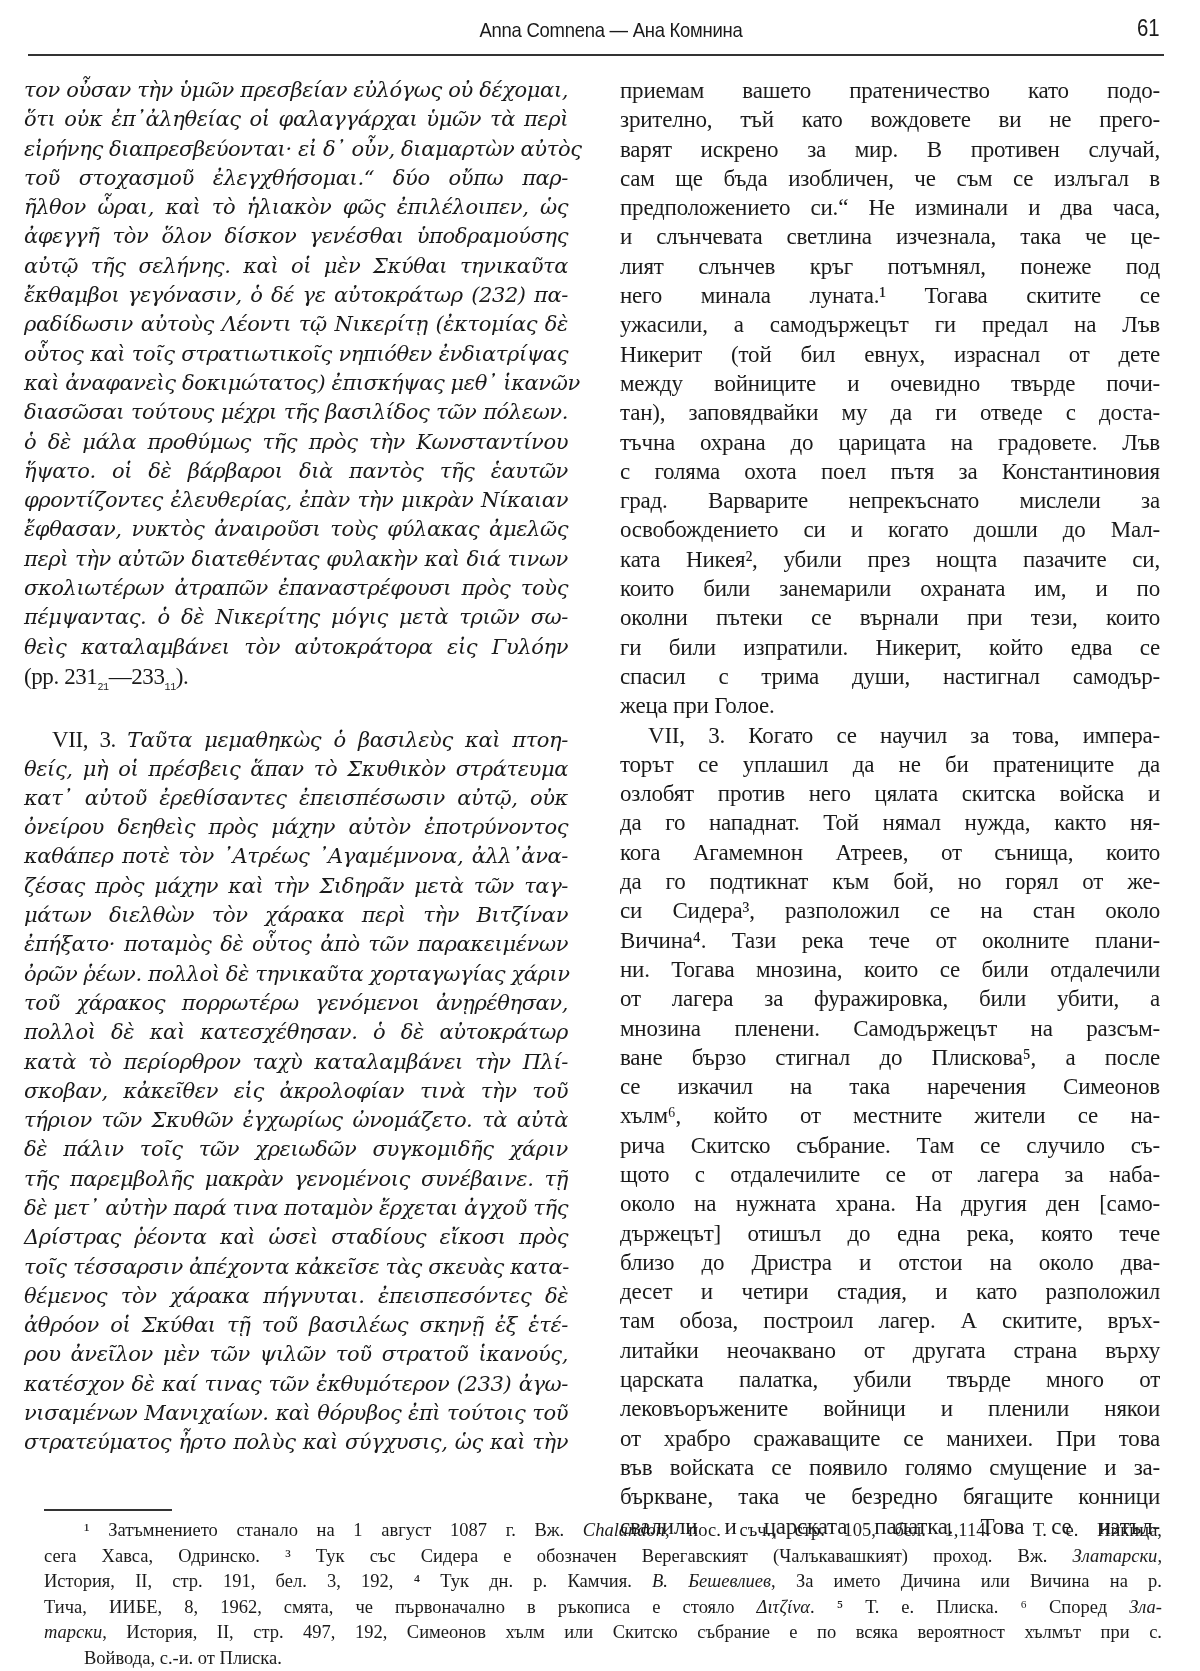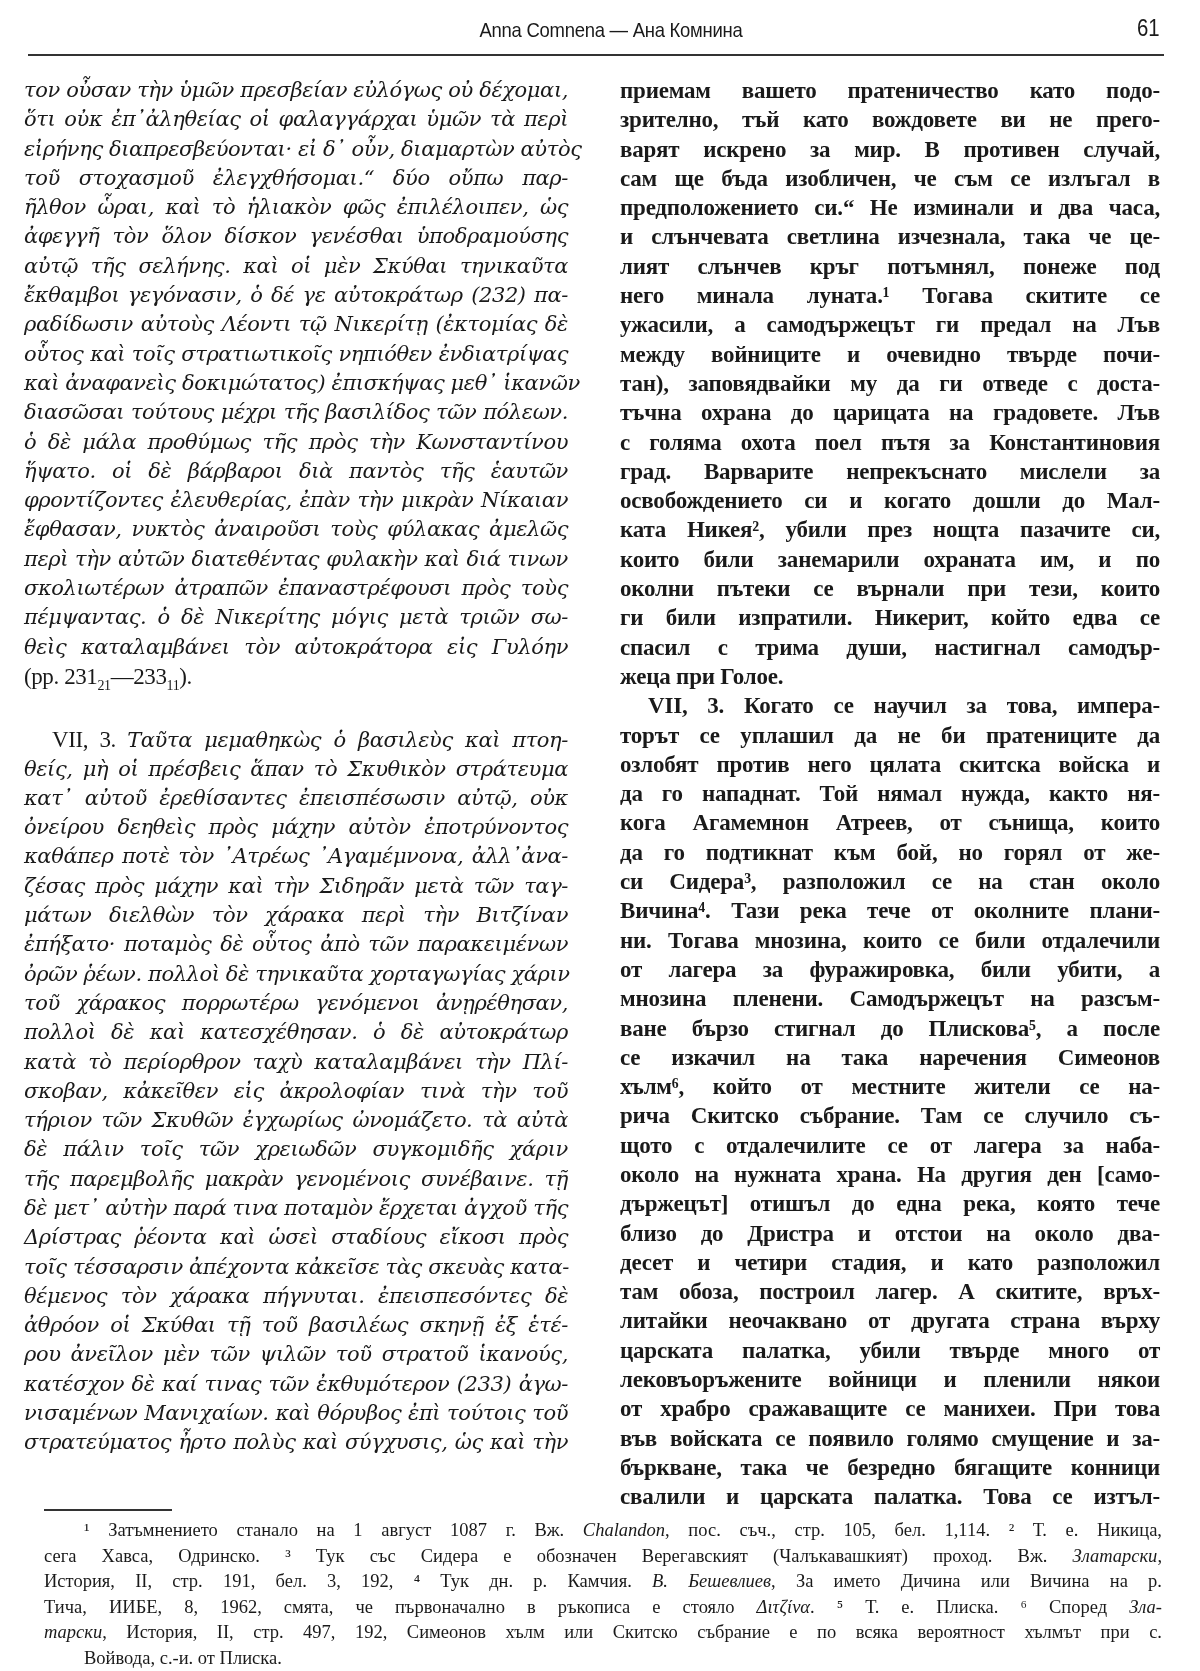--- a/index.html
+++ b/index.html
@@ -7,25 +7,25 @@
   .header { position: absolute; left: 60px; top: 8px; width: 1102px; height: 40px; }
   .running-title { position: absolute; left: 0; right: 0; top: 10px; text-align: center; font-size: 21px; font-family: "Liberation Sans Narrow", "Liberation Sans", sans-serif; letter-spacing: -0.3px; transform: scaleX(0.88); }
   .page-number { position: absolute; right: 0; top: 6px; font-size: 24px; font-family: "Liberation Sans", sans-serif; transform: scaleX(0.85); }
   .header-rule { position: absolute; left: 28px; top: 54px; width: 1136px; height: 0; border-top: 2px solid #333; }
   .col { position: absolute; top: 76px; }
   .col-left { left: 24px; width: 544px; }
   .col-right { left: 620px; width: 540px; }
   .line { white-space: nowrap; height: 29.3px; line-height: 29.3px; overflow: visible; text-align: justify; text-align-last: justify; }
   .greek .line { font-style: italic; font-size: 21px; font-family: "DejaVu Serif", "Liberation Serif", serif; letter-spacing: -0.4px; }
   .greek .line.last { text-align-last: left; }
-  .bg .line { font-size: 23px; font-family: "Liberation Serif", serif; letter-spacing: -0.2px; font-weight: bold; }
+  .bg .line { font-size: 23px; font-family: "Liberation Serif", serif; letter-spacing: -0.2px; }
   .bg .line.last { text-align-last: left; }
   .line.indent { padding-left: 28px; }
   .line .up { font-style: normal; font-family: "Liberation Serif", serif; font-size: 23px; }
-  sub { font-size: 14px; line-height: 0; }
+  sub { font-size: 10px; line-height: 0; font-family: Liberation Mono, monospace; }
   .gap { height: 34px; }
   .fn-rule { position: absolute; left: 44px; top: 1509px; width: 128px; border-top: 2px solid #333; }
   .footnotes { position: absolute; left: 44px; top: 1518px; width: 1118px; font-size: 18.5px; font-family: "Liberation Serif", serif; }
   .footnotes .fline { white-space: nowrap; height: 25.5px; line-height: 25.5px; text-align: justify; text-align-last: justify; }
   .footnotes .fline.first { padding-left: 40px; }
   .footnotes .fline.last { text-align-last: left; margin-left: 40px; }
   .fn-i { font-style: italic; }
 </style>
 </head>
 <body>
@@ -94,20 +94,21 @@
   <div id="bg-lines">
       <div class="line">приемам вашето пратеничество като подо-</div>
       <div class="line">зрително, тъй като вождовете ви не прего-</div>
       <div class="line">варят искрено за мир. В противен случай,</div>
       <div class="line">сам ще бъда изобличен, че съм се излъгал в</div>
       <div class="line">предположението си.“ Не изминали и два часа,</div>
       <div class="line">и слънчевата светлина изчезнала, така че це-</div>
       <div class="line">лият слънчев кръг потъмнял, понеже под</div>
       <div class="line">него минала луната.¹ Тогава скитите се</div>
       <div class="line">ужасили, а самодържецът ги предал на Лъв</div>
+      <div class="line">Никерит (той бил евнух, израснал от дете</div>
       <div class="line">между войниците и очевидно твърде почи-</div>
       <div class="line">тан), заповядвайки му да ги отведе с доста-</div>
       <div class="line">тъчна охрана до царицата на градовете. Лъв</div>
       <div class="line">с голяма охота поел пътя за Константиновия</div>
       <div class="line">град. Варварите непрекъснато мислели за</div>
       <div class="line">освобождението си и когато дошли до Мал-</div>
       <div class="line">ката Никея², убили през нощта пазачите си,</div>
       <div class="line">които били занемарили охраната им, и по</div>
       <div class="line">околни пътеки се върнали при тези, които</div>
       <div class="line">ги били изпратили. Никерит, който едва се</div>

